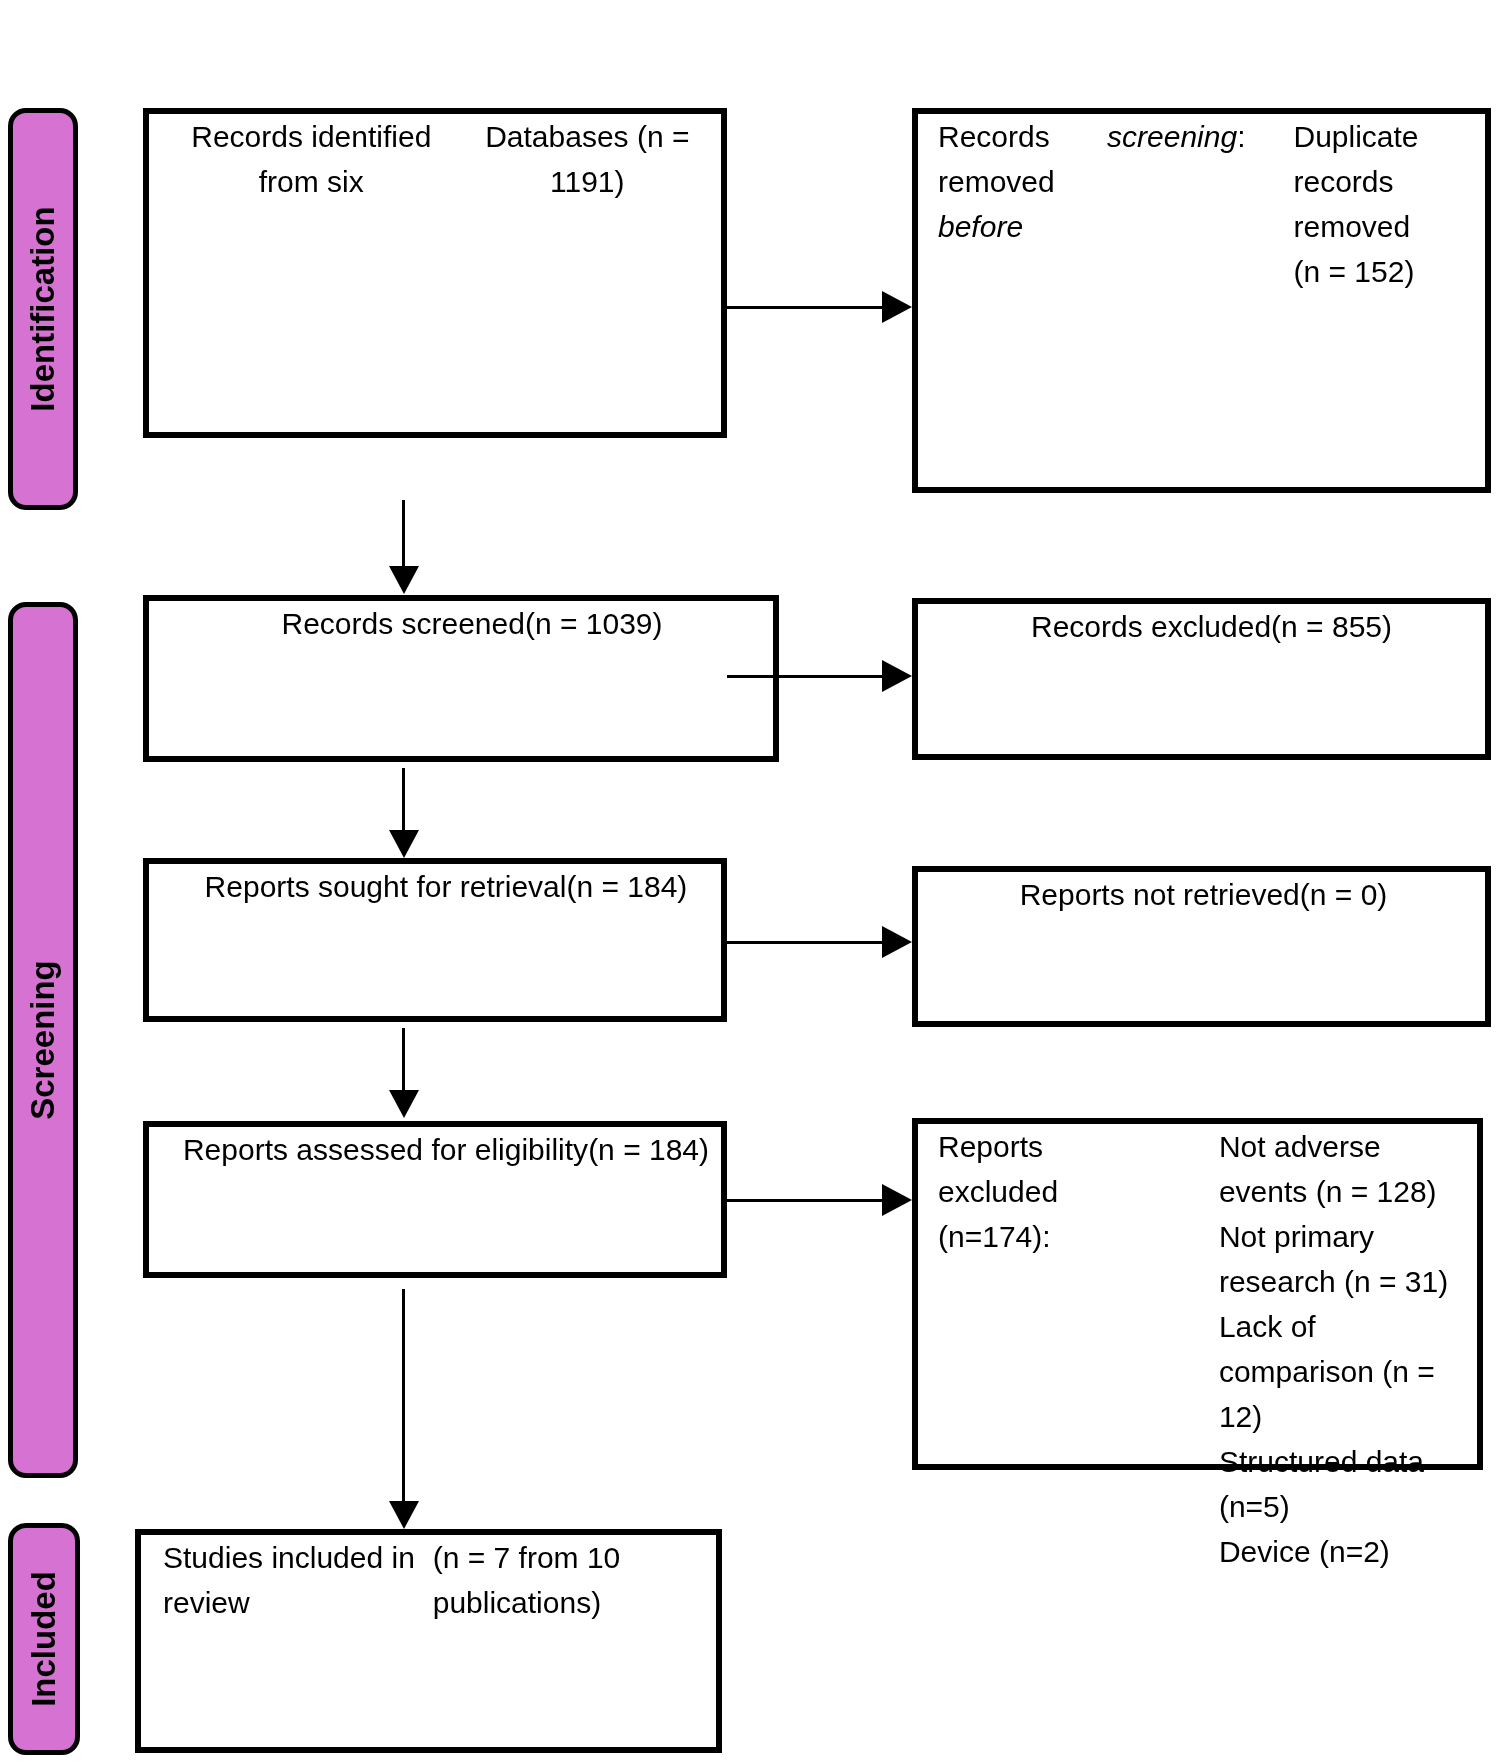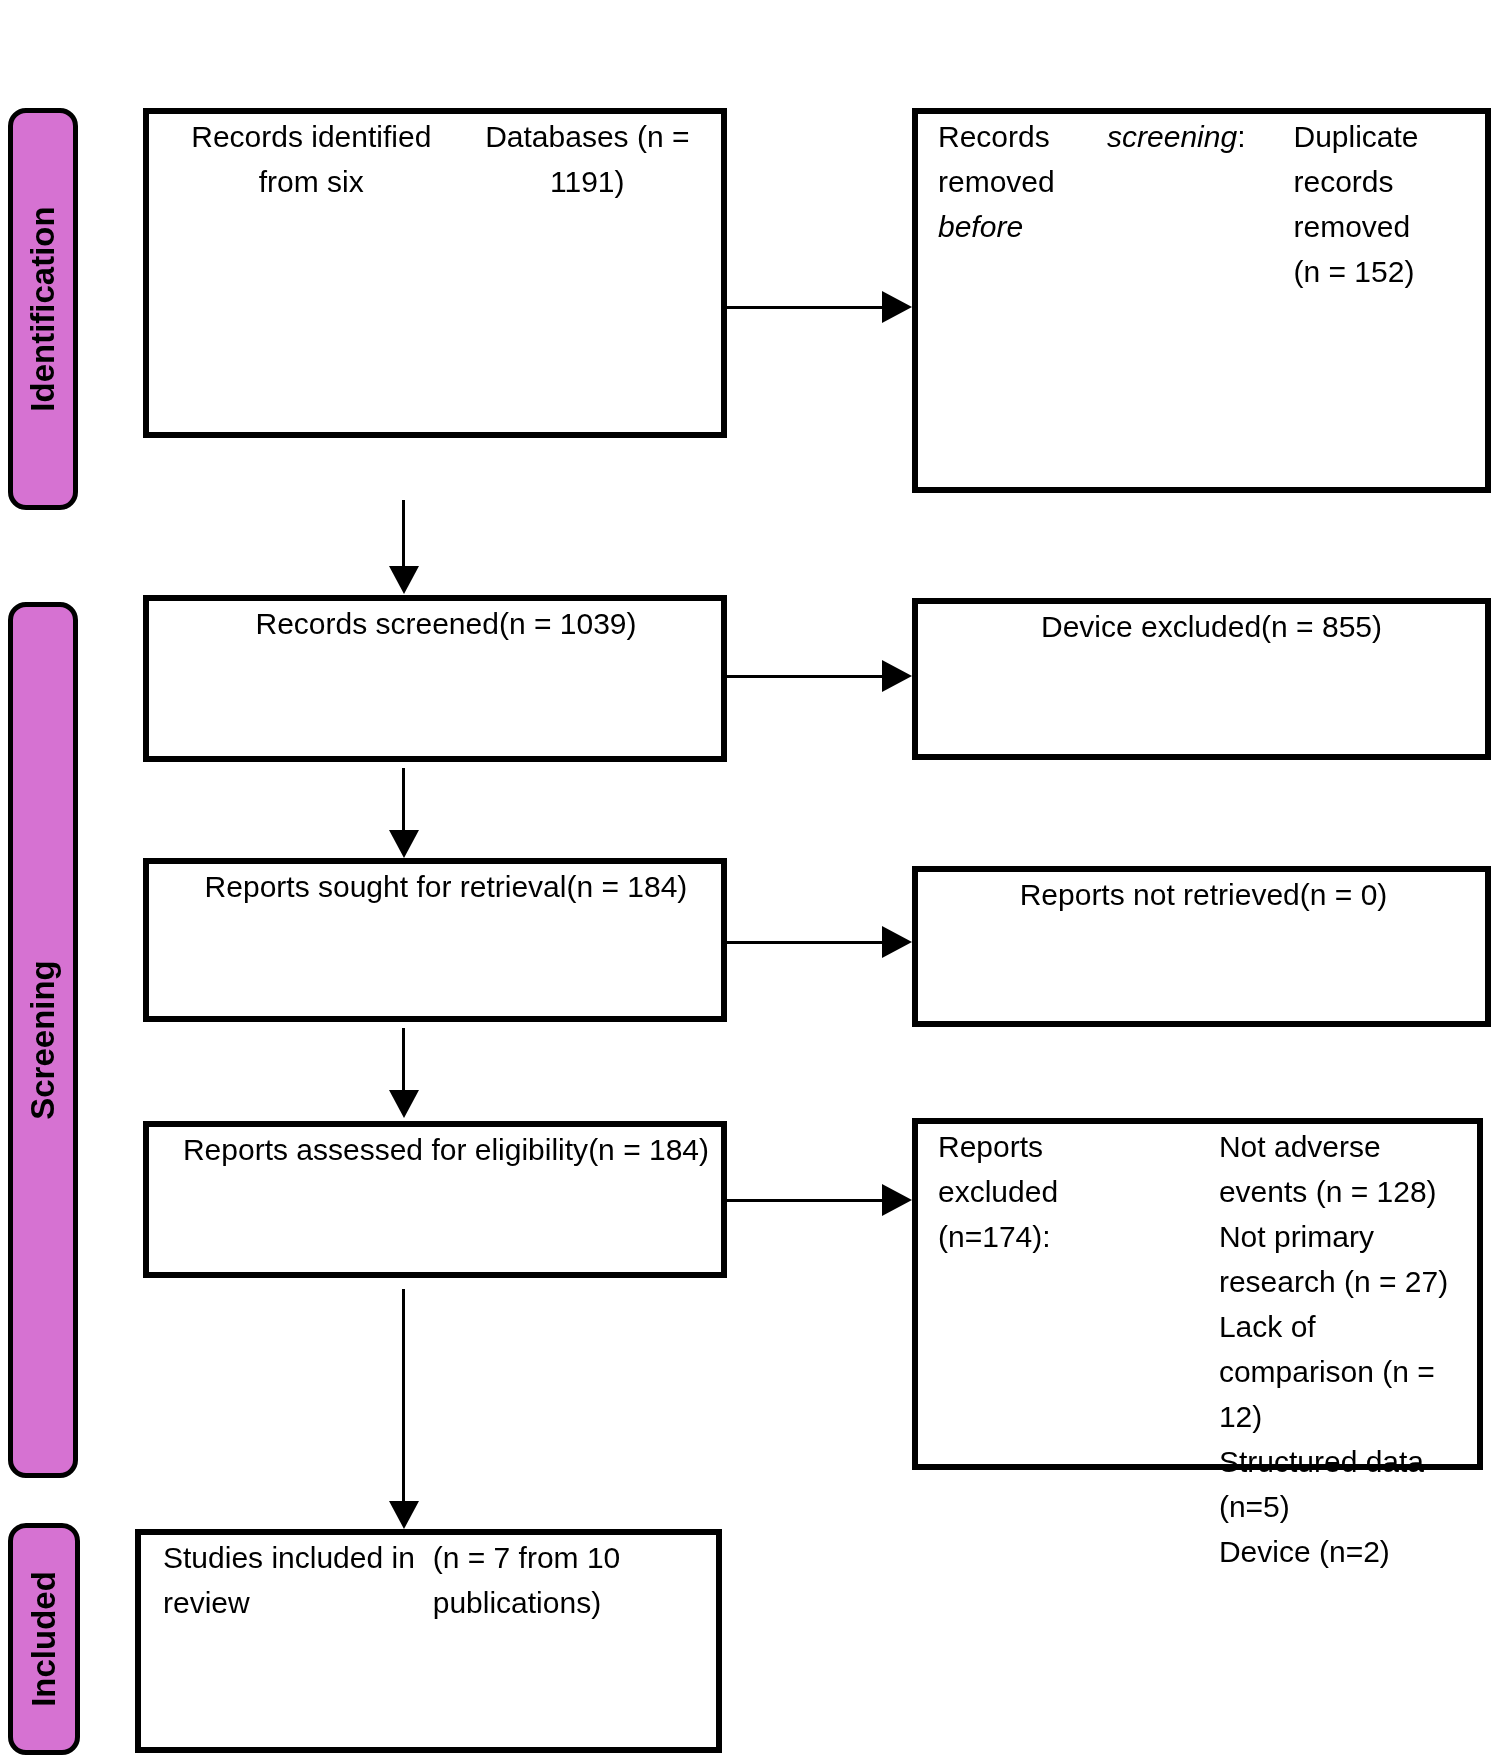--- a/index.html
+++ b/index.html
@@ -31,21 +31,21 @@
     position:absolute; box-sizing:border-box; background:#fff;
     border:6px solid var(--boxBorder,#000);
     display:flex; flex-direction:row; justify-content:center;
     font-size:30px; line-height:45px;
   }
   .box .indent { margin-left:48px; }
   .box ul { list-style:none; margin:0; padding:0; }
   .box .it { font-style:italic; }
   .box-records-identified { left:143px; top:108px;  width:584px; height:330px; text-align:center; padding:0 10px; }
   .box-records-removed    { left:912px; top:108px;  width:579px; height:385px; padding-left:20px; padding-right:8px; }
-  .box-records-screened   { left:143px; top:595px;  width:584px; height:167px; padding-left:22px; }
+  .box-records-screened   { left:143px; top:595px;  width:636px; height:167px; padding-left:22px; }
   .box-records-excluded   { left:912px; top:598px;  width:579px; height:162px; padding-left:20px; }
   .box-reports-sought     { left:143px; top:858px;  width:584px; height:164px; padding-left:22px; }
   .box-reports-not-retrieved { left:912px; top:866px; width:579px; height:161px; padding-left:4px; }
   .box-reports-assessed   { left:143px; top:1121px; width:584px; height:157px; padding-left:22px; }
   .box-reports-excluded   { left:912px; top:1118px; width:571px; height:352px; padding-left:20px; }
   .box-studies-included   { left:135px; top:1529px; width:587px; height:224px; padding-left:22px; }
   
   .arrow-h { position:absolute; height:0; border-top:3px solid var(--arrowColor,#000); }
   .arrow-h::after {
     content:""; position:absolute; right:-30px; top:-18px; width:0; height:0;
@@ -96,21 +96,21 @@
       <li>(n = 152)</li>
     </ul>
   </div>
 
   <div class="box box-records-screened">
     <div>Records screened</div>
     <div>(n = 1039)</div>
   </div>
 
   <div class="box box-records-excluded">
-    <div>Device excluded</div>
+    <div>Records excluded</div>
     <div>(n = 855)</div>
   </div>
 
   <div class="box box-reports-sought">
     <div>Reports sought for retrieval</div>
     <div>(n = 184)</div>
   </div>
 
   <div class="box box-reports-not-retrieved">
     <div>Reports not retrieved</div>
@@ -119,21 +119,21 @@
 
   <div class="box box-reports-assessed">
     <div>Reports assessed for eligibility</div>
     <div>(n = 184)</div>
   </div>
 
   <div class="box box-reports-excluded">
     <div>Reports excluded (n=174):</div>
     <ul class="indent">
       <li>Not adverse events (n = 128)</li>
-      <li>Not primary research (n = 27)</li>
+      <li>Not primary research (n = 31)</li>
       <li>Lack of comparison (n = 12)</li>
       <li>Structured data (n=5)</li>
       <li>Device (n=2)</li>
     </ul>
   </div>
 
   <div class="box box-studies-included">
     <div>Studies included in review</div>
     <div>(n = 7 from 10 publications)</div>
   </div>

